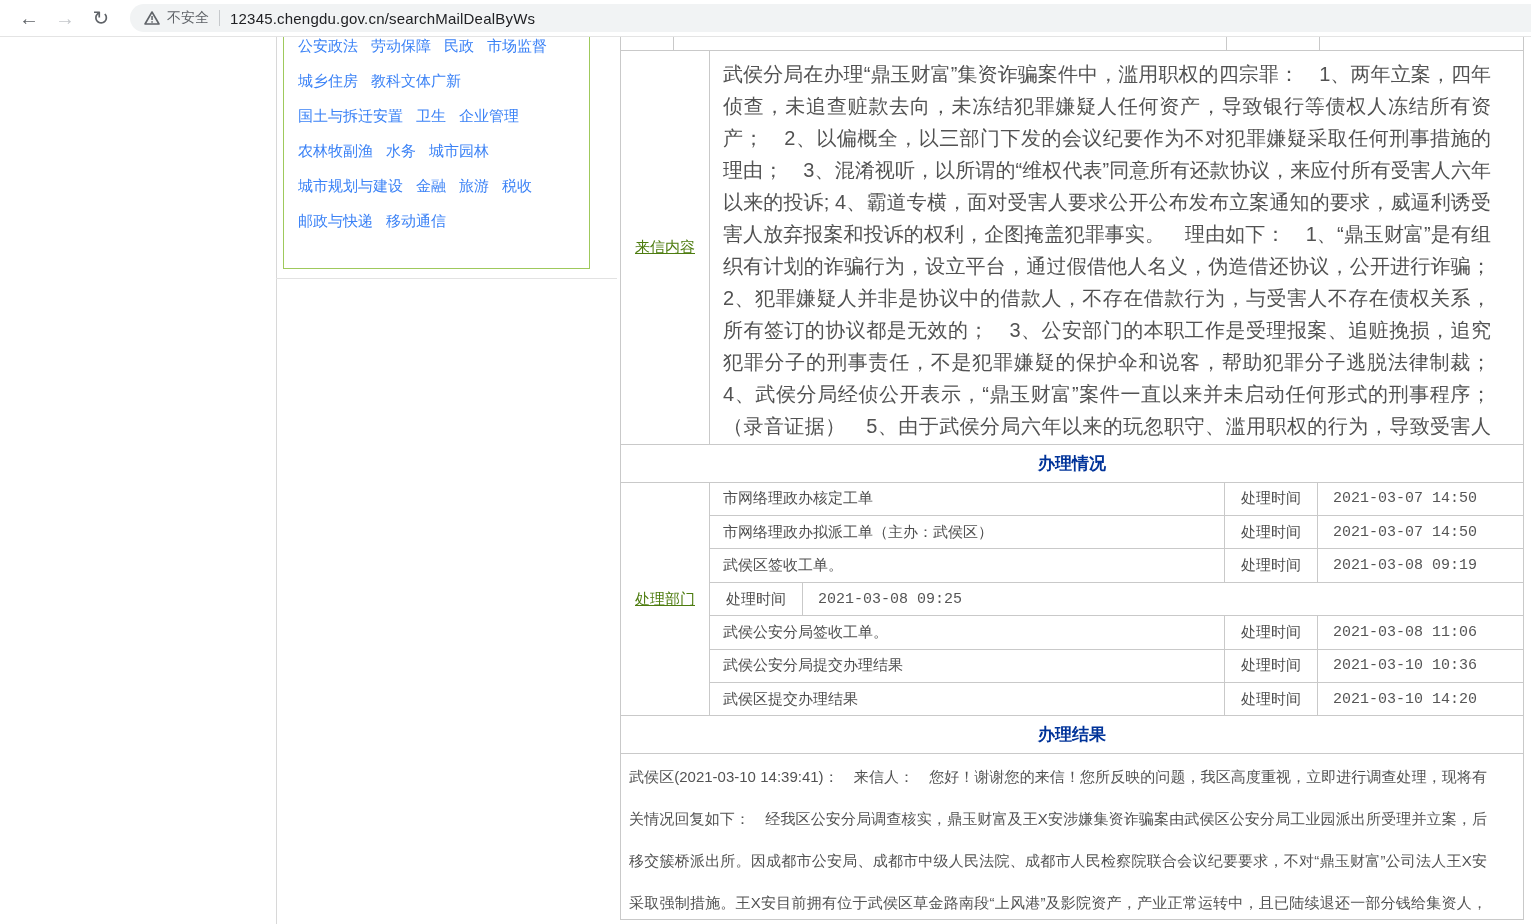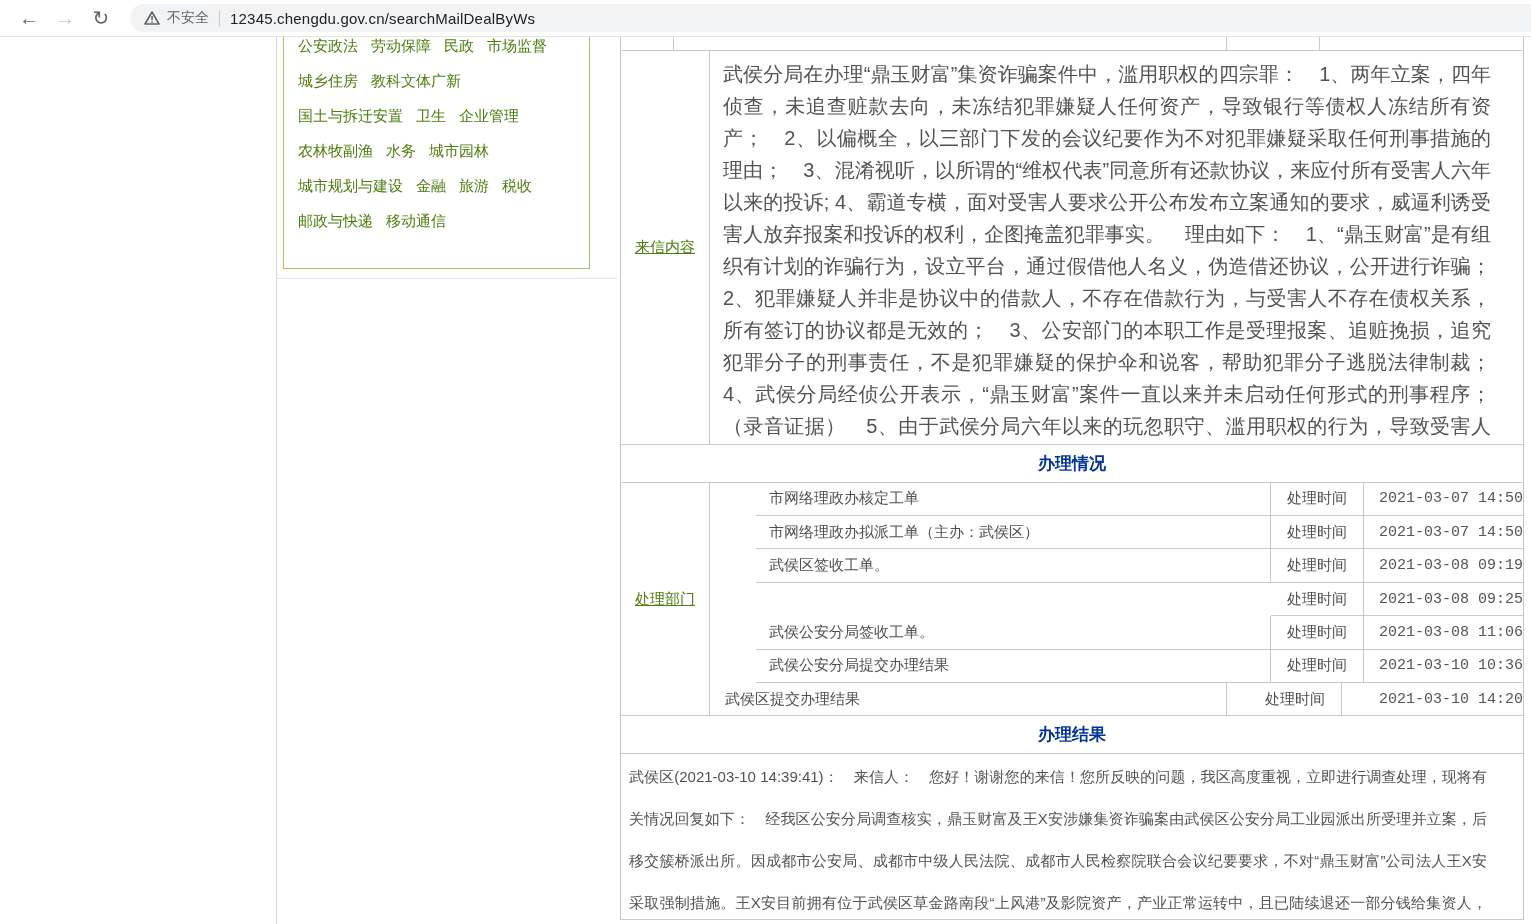--- a/index.html
+++ b/index.html
@@ -23,44 +23,44 @@
 
   
   .page { position:absolute; top:37px; left:0; width:1531px; height:887px; background:#fff; }
   .v-divider { position:absolute; left:276px; top:0; width:1px; height:887px; background:#d8d8d8; }
   .h-divider { position:absolute; left:276px; top:241px; width:341px; height:1px; background:#e2e2e2; }
 
   
   .cat-panel { position:absolute; left:283px; top:-70px; width:307px; height:302px;
     border:1px solid #9fc95c; background:#fff; padding:61px 12px 0 14px; }
   .cat-row { height:35px; display:flex; align-items:center; white-space:nowrap; }
-  .cat-link { font-size:15px; color:#4d7c0f; text-decoration:none; margin-right:13px; cursor:pointer; }
+  .cat-link { font-size:15px; color:#3b82f6; text-decoration:none; margin-right:13px; cursor:pointer; }
 
   
   .mail-table { position:absolute; left:620px; top:0; width:904px; height:883px;
     border-left:1px solid #c9c9c9; border-right:1px solid #c9c9c9; border-bottom:1px solid #c9c9c9;
     display:flex; flex-direction:column; color:#4f4f4f; }
   .seg { border-bottom:1px solid #c9c9c9; }
 
   .sliver { height:14px; position:relative; }
   .sliver .stub { position:absolute; top:0; width:1px; height:14px; background:#c9c9c9; }
 
   .letter-row { height:394px; display:flex; }
   .label-cell { width:89px; border-right:1px solid #c9c9c9; display:flex; align-items:center;
     justify-content:center; font-size:15px; color:#4d7c0f; flex:none;text-decoration:underline; }
   .letter-content { flex:1; padding:7px 32px 0 13px; font-size:20px; line-height:32px;
     text-align:justify; color:#525252; overflow:hidden; }
 
   .section-header { height:39px; display:flex; align-items:center; justify-content:center;
     font-size:17px; font-weight:bold; color:#003399; }
 
   .process-wrap { height:240px; display:flex; }
-  .process-rows { flex:1; display:flex; flex-direction:column;align-items:flex-end; }
+  .process-rows { flex:1; display:flex; flex-direction:column; }
   .prow { flex:1; display:flex; border-bottom:1px solid #c9c9c9; }
-  .prow:last-child { border-bottom:none;gap:22px; }
+  .prow:last-child { border-bottom:none; }
   .pcell { display:flex; align-items:center; font-size:15px; color:#4f4f4f; }
   .pcell.action { width:515px; padding-left:13px; border-right:1px solid #c9c9c9; }
   .pcell.tlabel { width:93px; justify-content:center; border-right:1px solid #c9c9c9; }
   .pcell.tval { flex:1; padding-left:15px; font-family:"Liberation Mono","DejaVu Sans Mono",monospace;
     font-size:15px; color:#555; }
 
   .result-row { height:169px; padding:2px 36px 0 8px; font-size:15px; line-height:42px;
     text-align:justify; color:#525252; overflow:hidden; border-bottom:none; }
 </style>
 </head>

